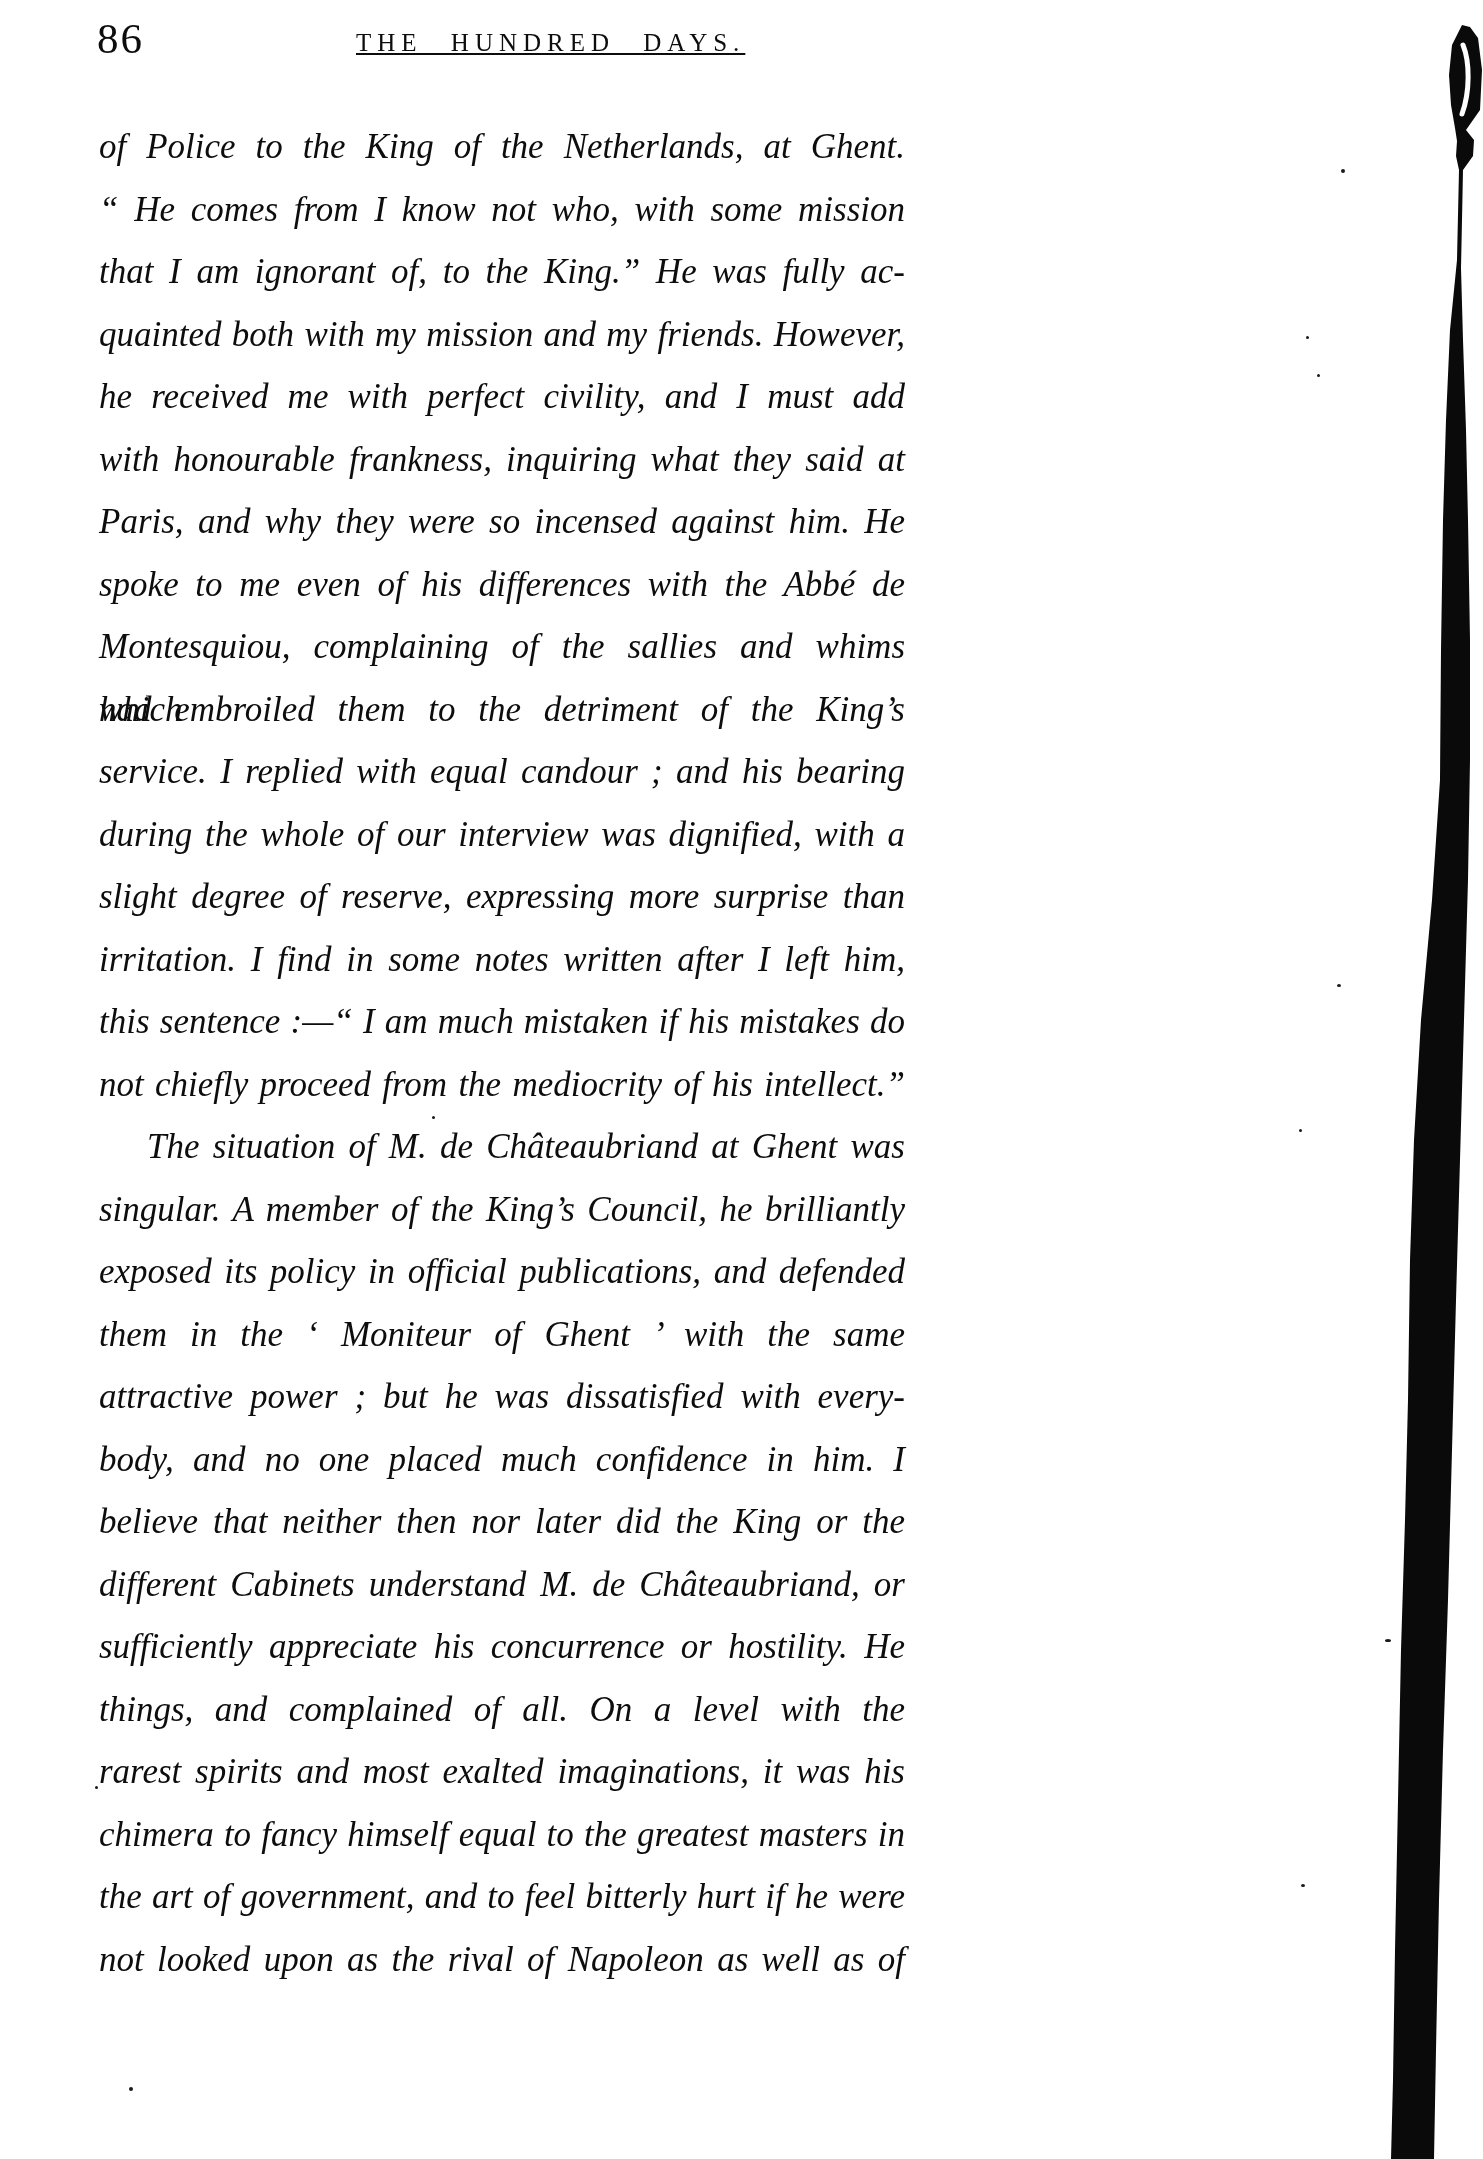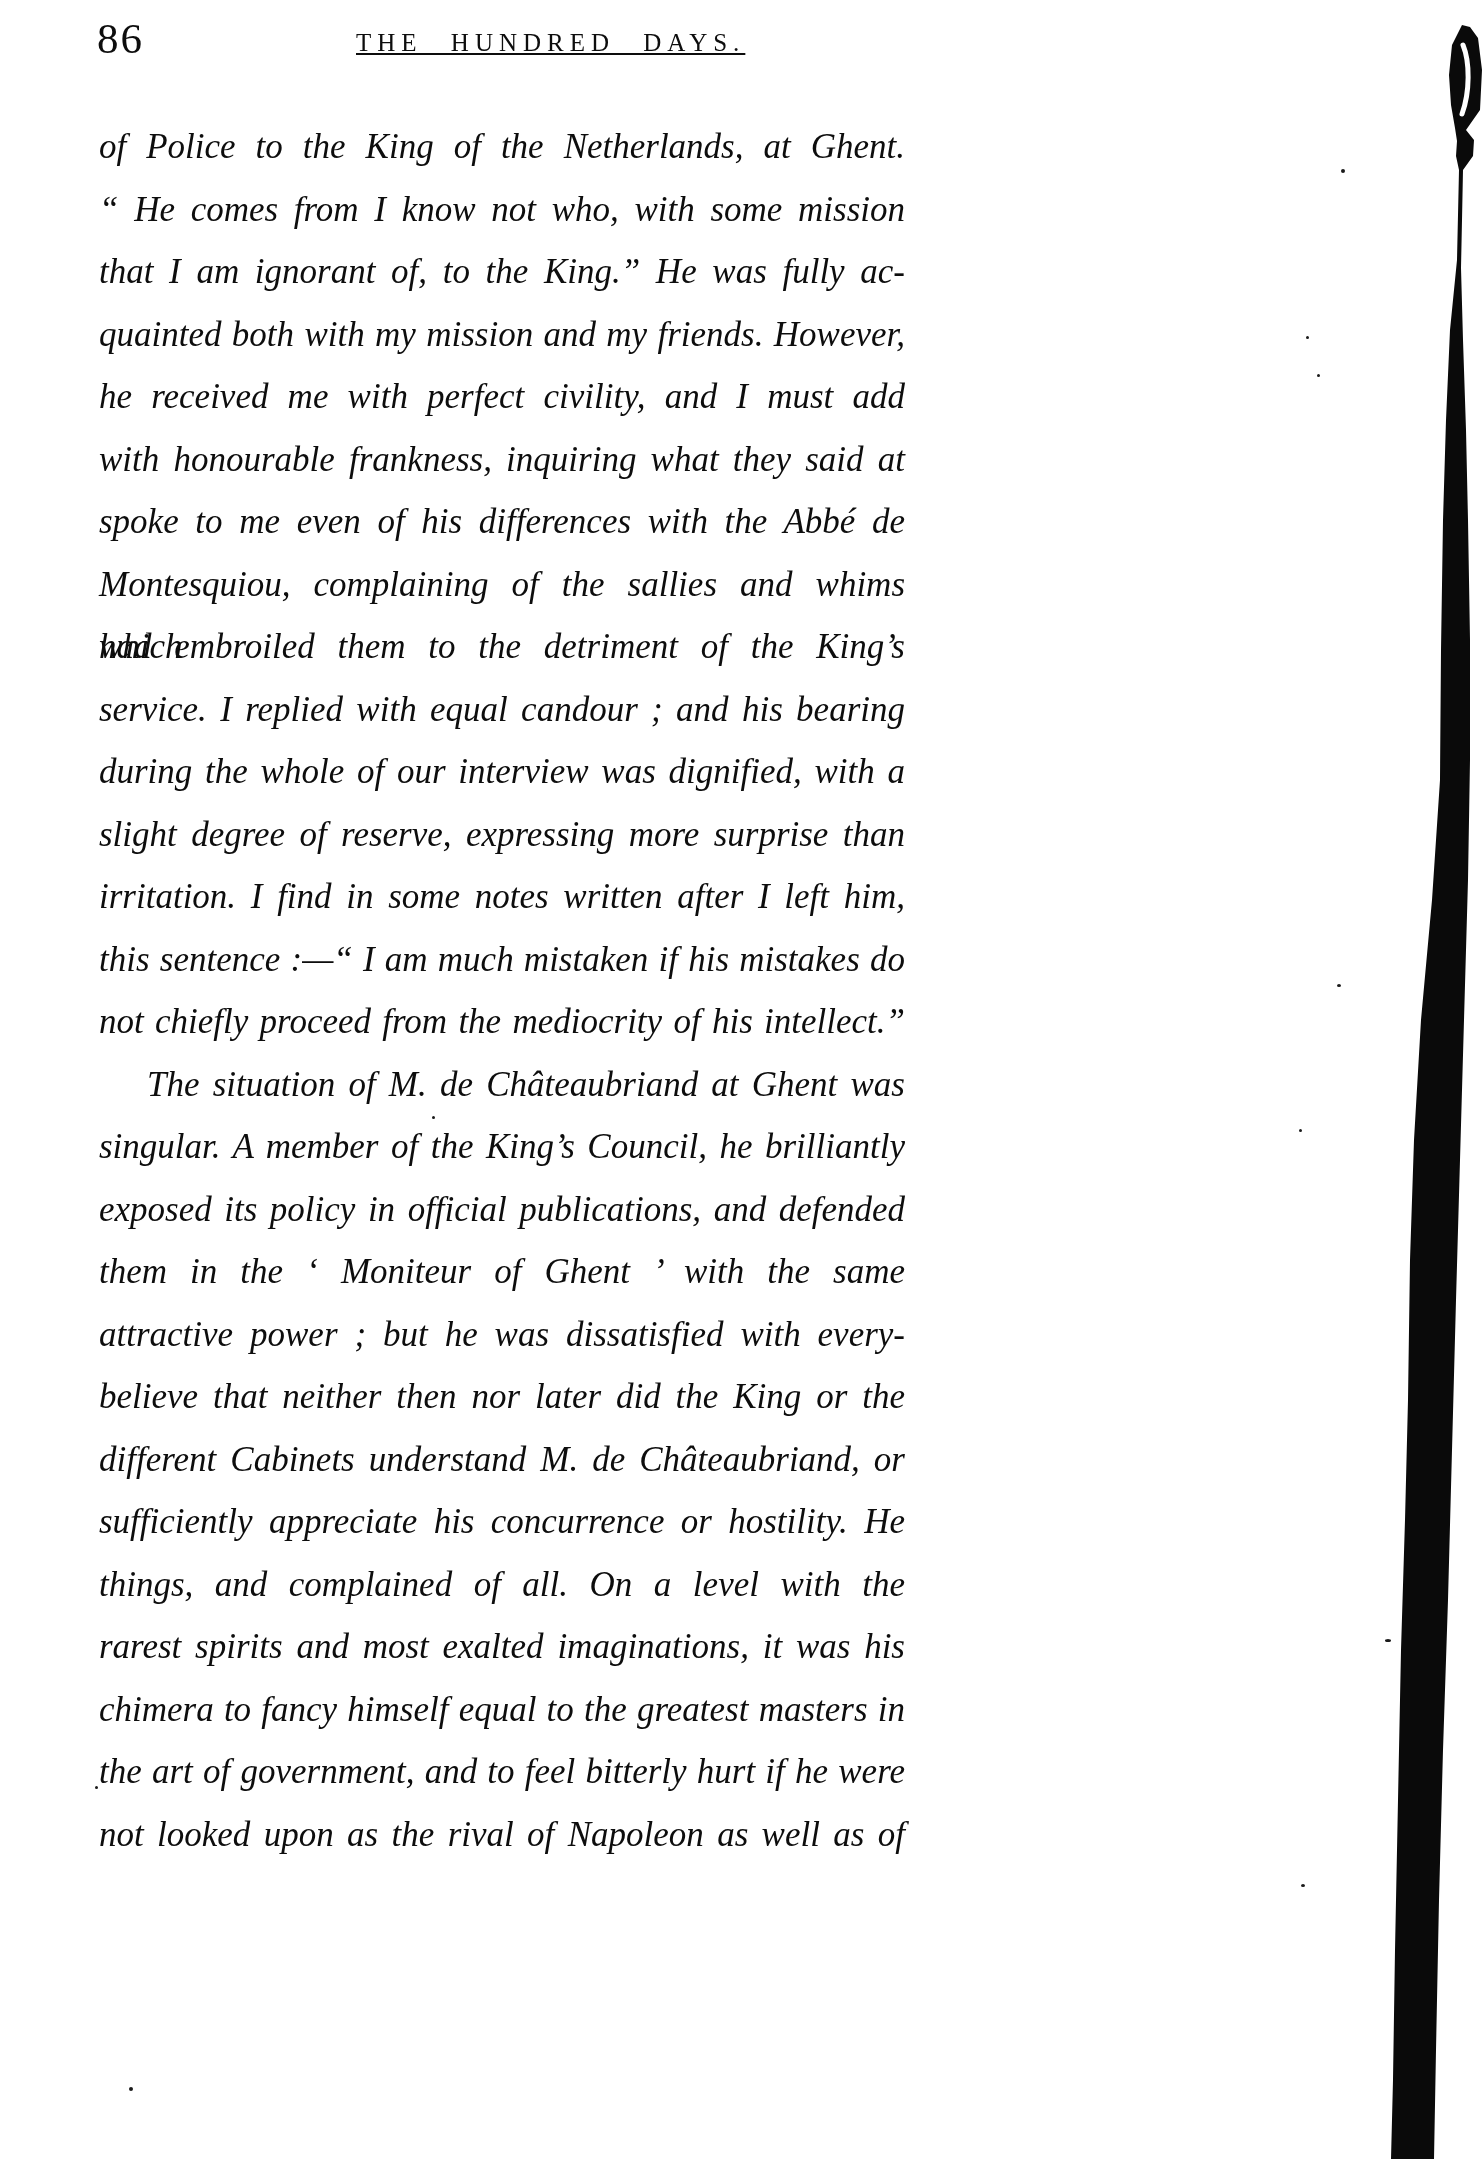--- a/index.html
+++ b/index.html
@@ -65,34 +65,36 @@
   <div class="pagenum">86</div>
   <div class="running-head">THE HUNDRED DAYS.</div>
 
   <div class="textblock">
     <div class="line">of Police to the King of the Netherlands, at Ghent.</div>
     <div class="line">“ He comes from I know not who, with some mission</div>
     <div class="line">that I am ignorant of, to the King.” He was fully ac-</div>
     <div class="line">quainted both with my mission and my friends. However,</div>
     <div class="line">he received me with perfect civility, and I must add</div>
     <div class="line">with honourable frankness, inquiring what they said at</div>
+    <div class="line">Paris, and why they were so incensed against him. He</div>
     <div class="line">spoke to me even of his differences with the Abbé de</div>
     <div class="line">Montesquiou, complaining of the sallies and whims which</div>
     <div class="line">had embroiled them to the detriment of the King’s</div>
     <div class="line">service. I replied with equal candour ; and his bearing</div>
     <div class="line">during the whole of our interview was dignified, with a</div>
     <div class="line">slight degree of reserve, expressing more surprise than</div>
     <div class="line">irritation. I find in some notes written after I left him,</div>
     <div class="line">this sentence :—“ I am much mistaken if his mistakes do</div>
     <div class="line">not chiefly proceed from the mediocrity of his intellect.”</div>
     <div class="line indent">The situation of M. de Châteaubriand at Ghent was</div>
     <div class="line">singular. A member of the King’s Council, he brilliantly</div>
     <div class="line">exposed its policy in official publications, and defended</div>
     <div class="line">them in the ‘ Moniteur of Ghent ’ with the same</div>
     <div class="line">attractive power ; but he was dissatisfied with every-</div>
+    <div class="line">body, and no one placed much confidence in him. I</div>
     <div class="line">believe that neither then nor later did the King or the</div>
     <div class="line">different Cabinets understand M. de Châteaubriand, or</div>
     <div class="line">sufficiently appreciate his concurrence or hostility. He</div>
     <div class="line">things, and complained of all. On a level with the</div>
     <div class="line">rarest spirits and most exalted imaginations, it was his</div>
     <div class="line">chimera to fancy himself equal to the greatest masters in</div>
     <div class="line">the art of government, and to feel bitterly hurt if he were</div>
     <div class="line">not looked upon as the rival of Napoleon as well as of</div>
   </div>
 

